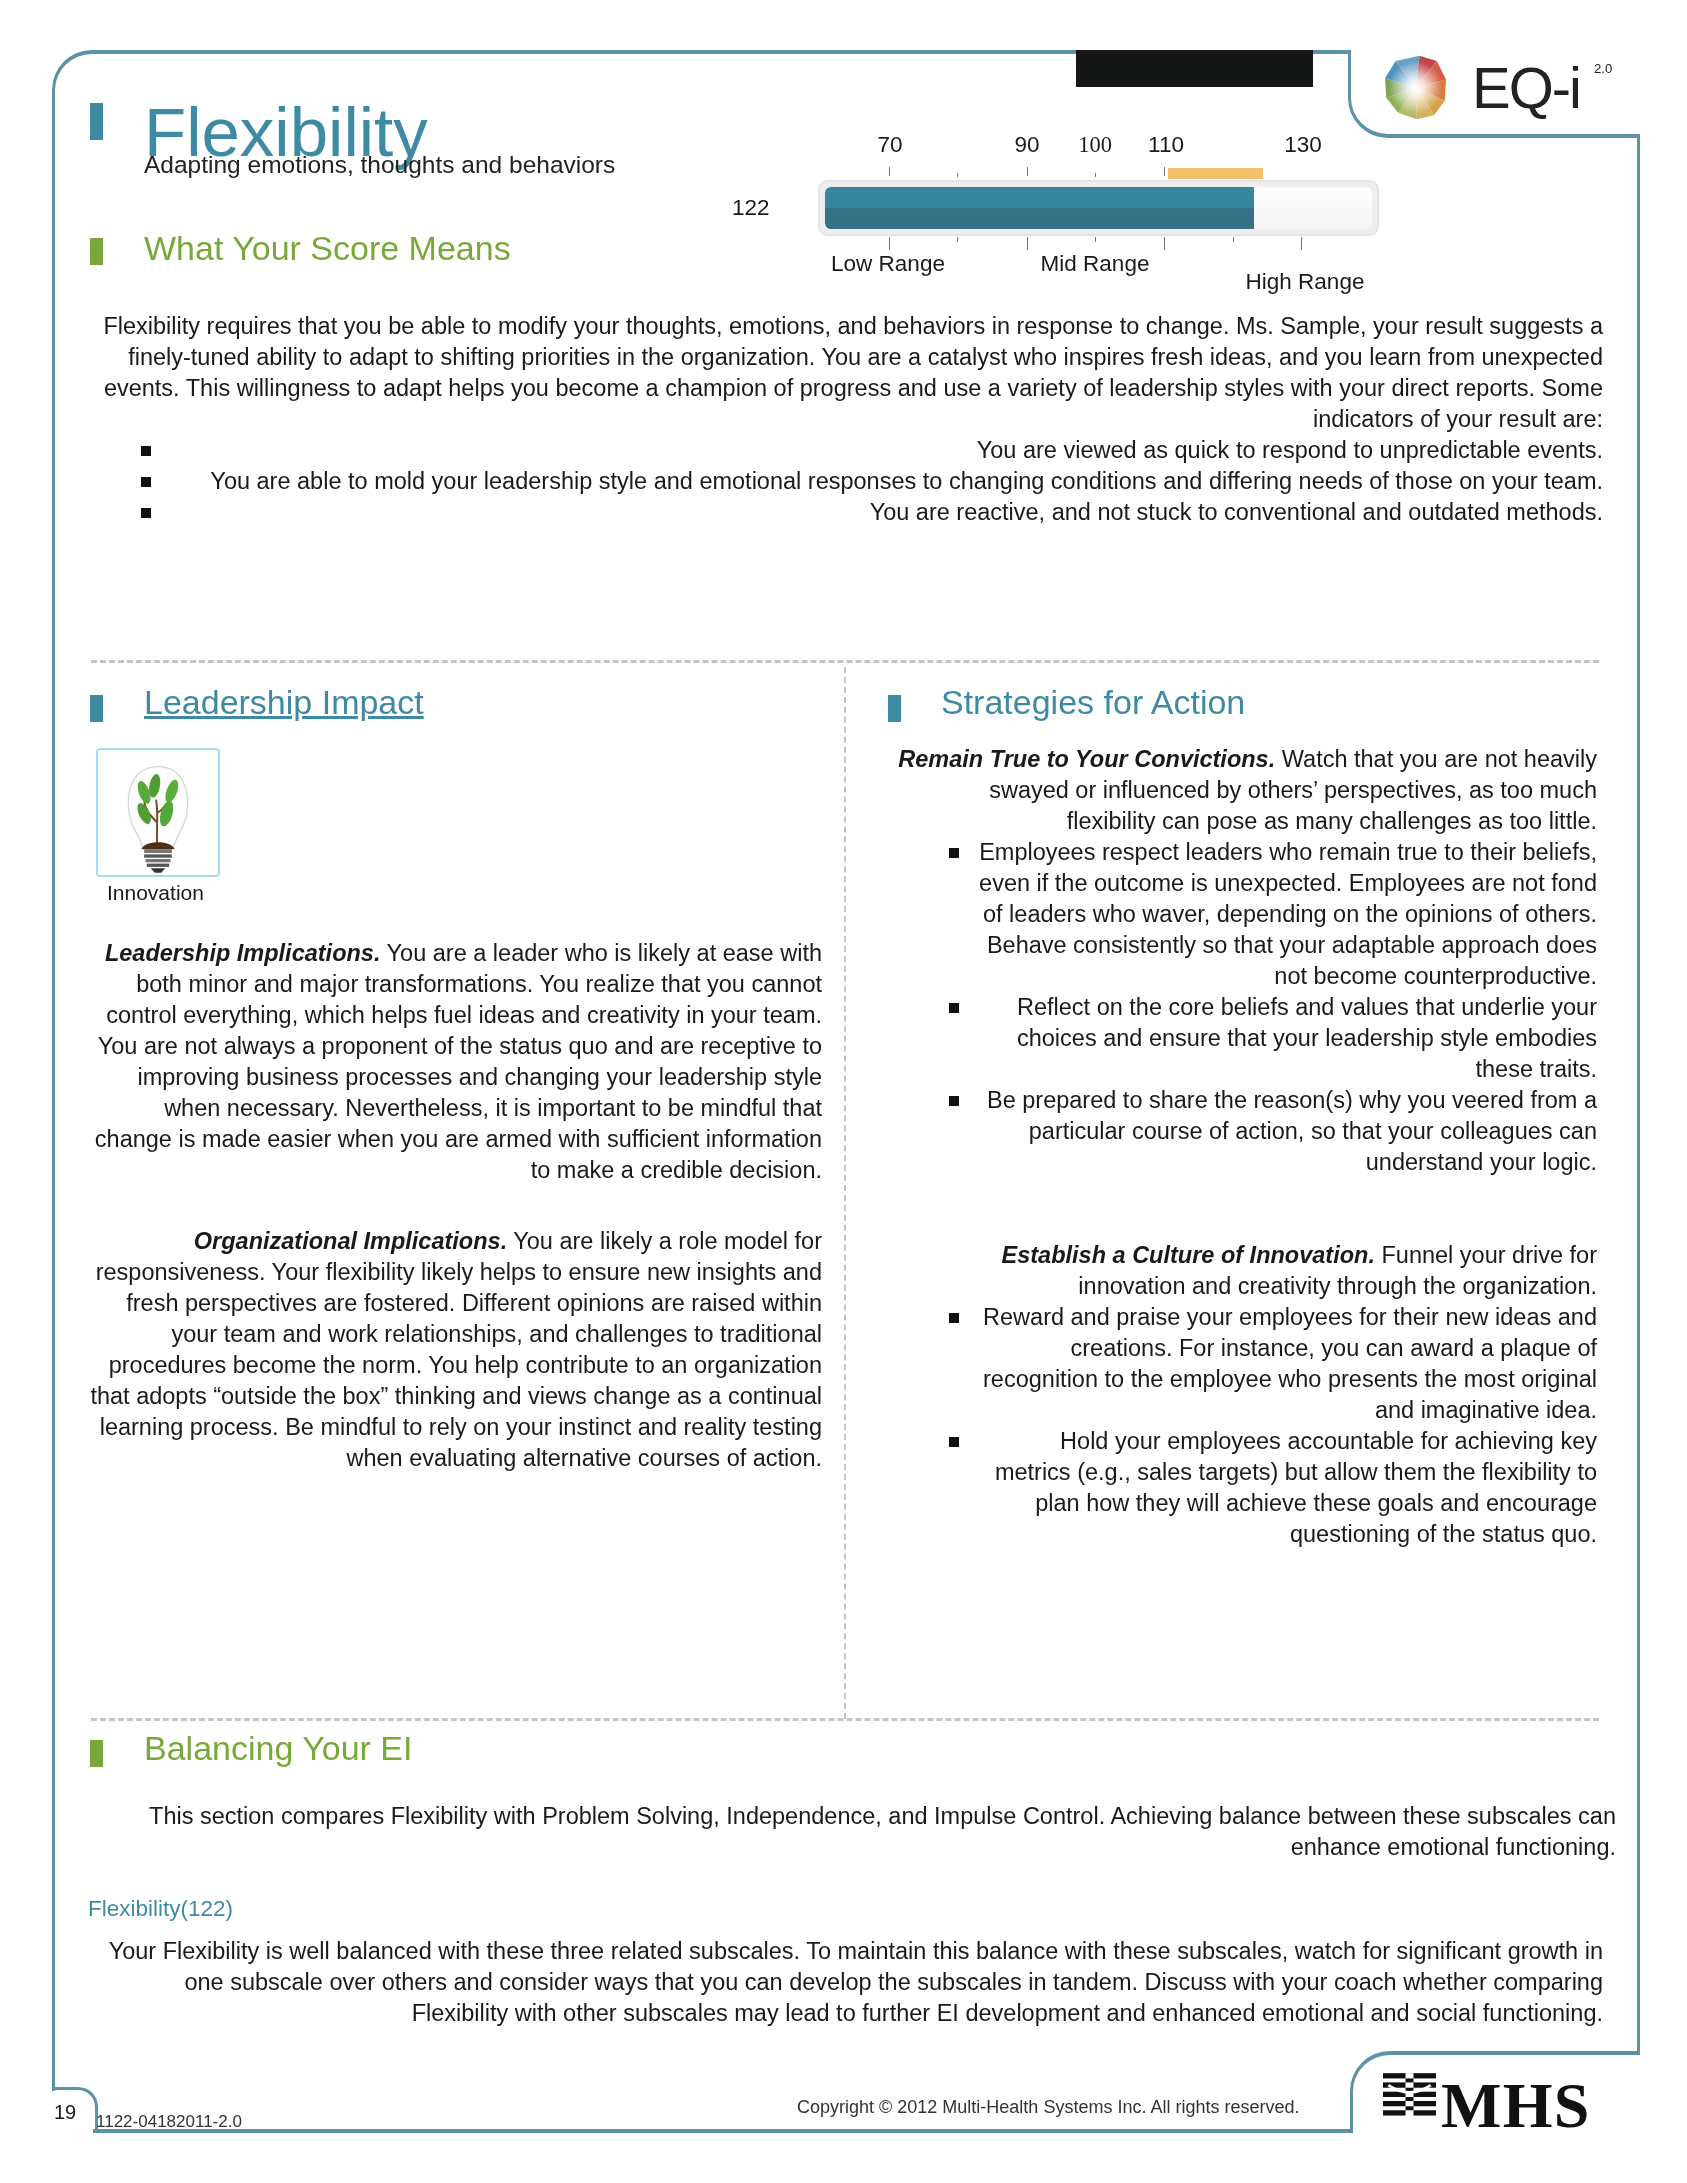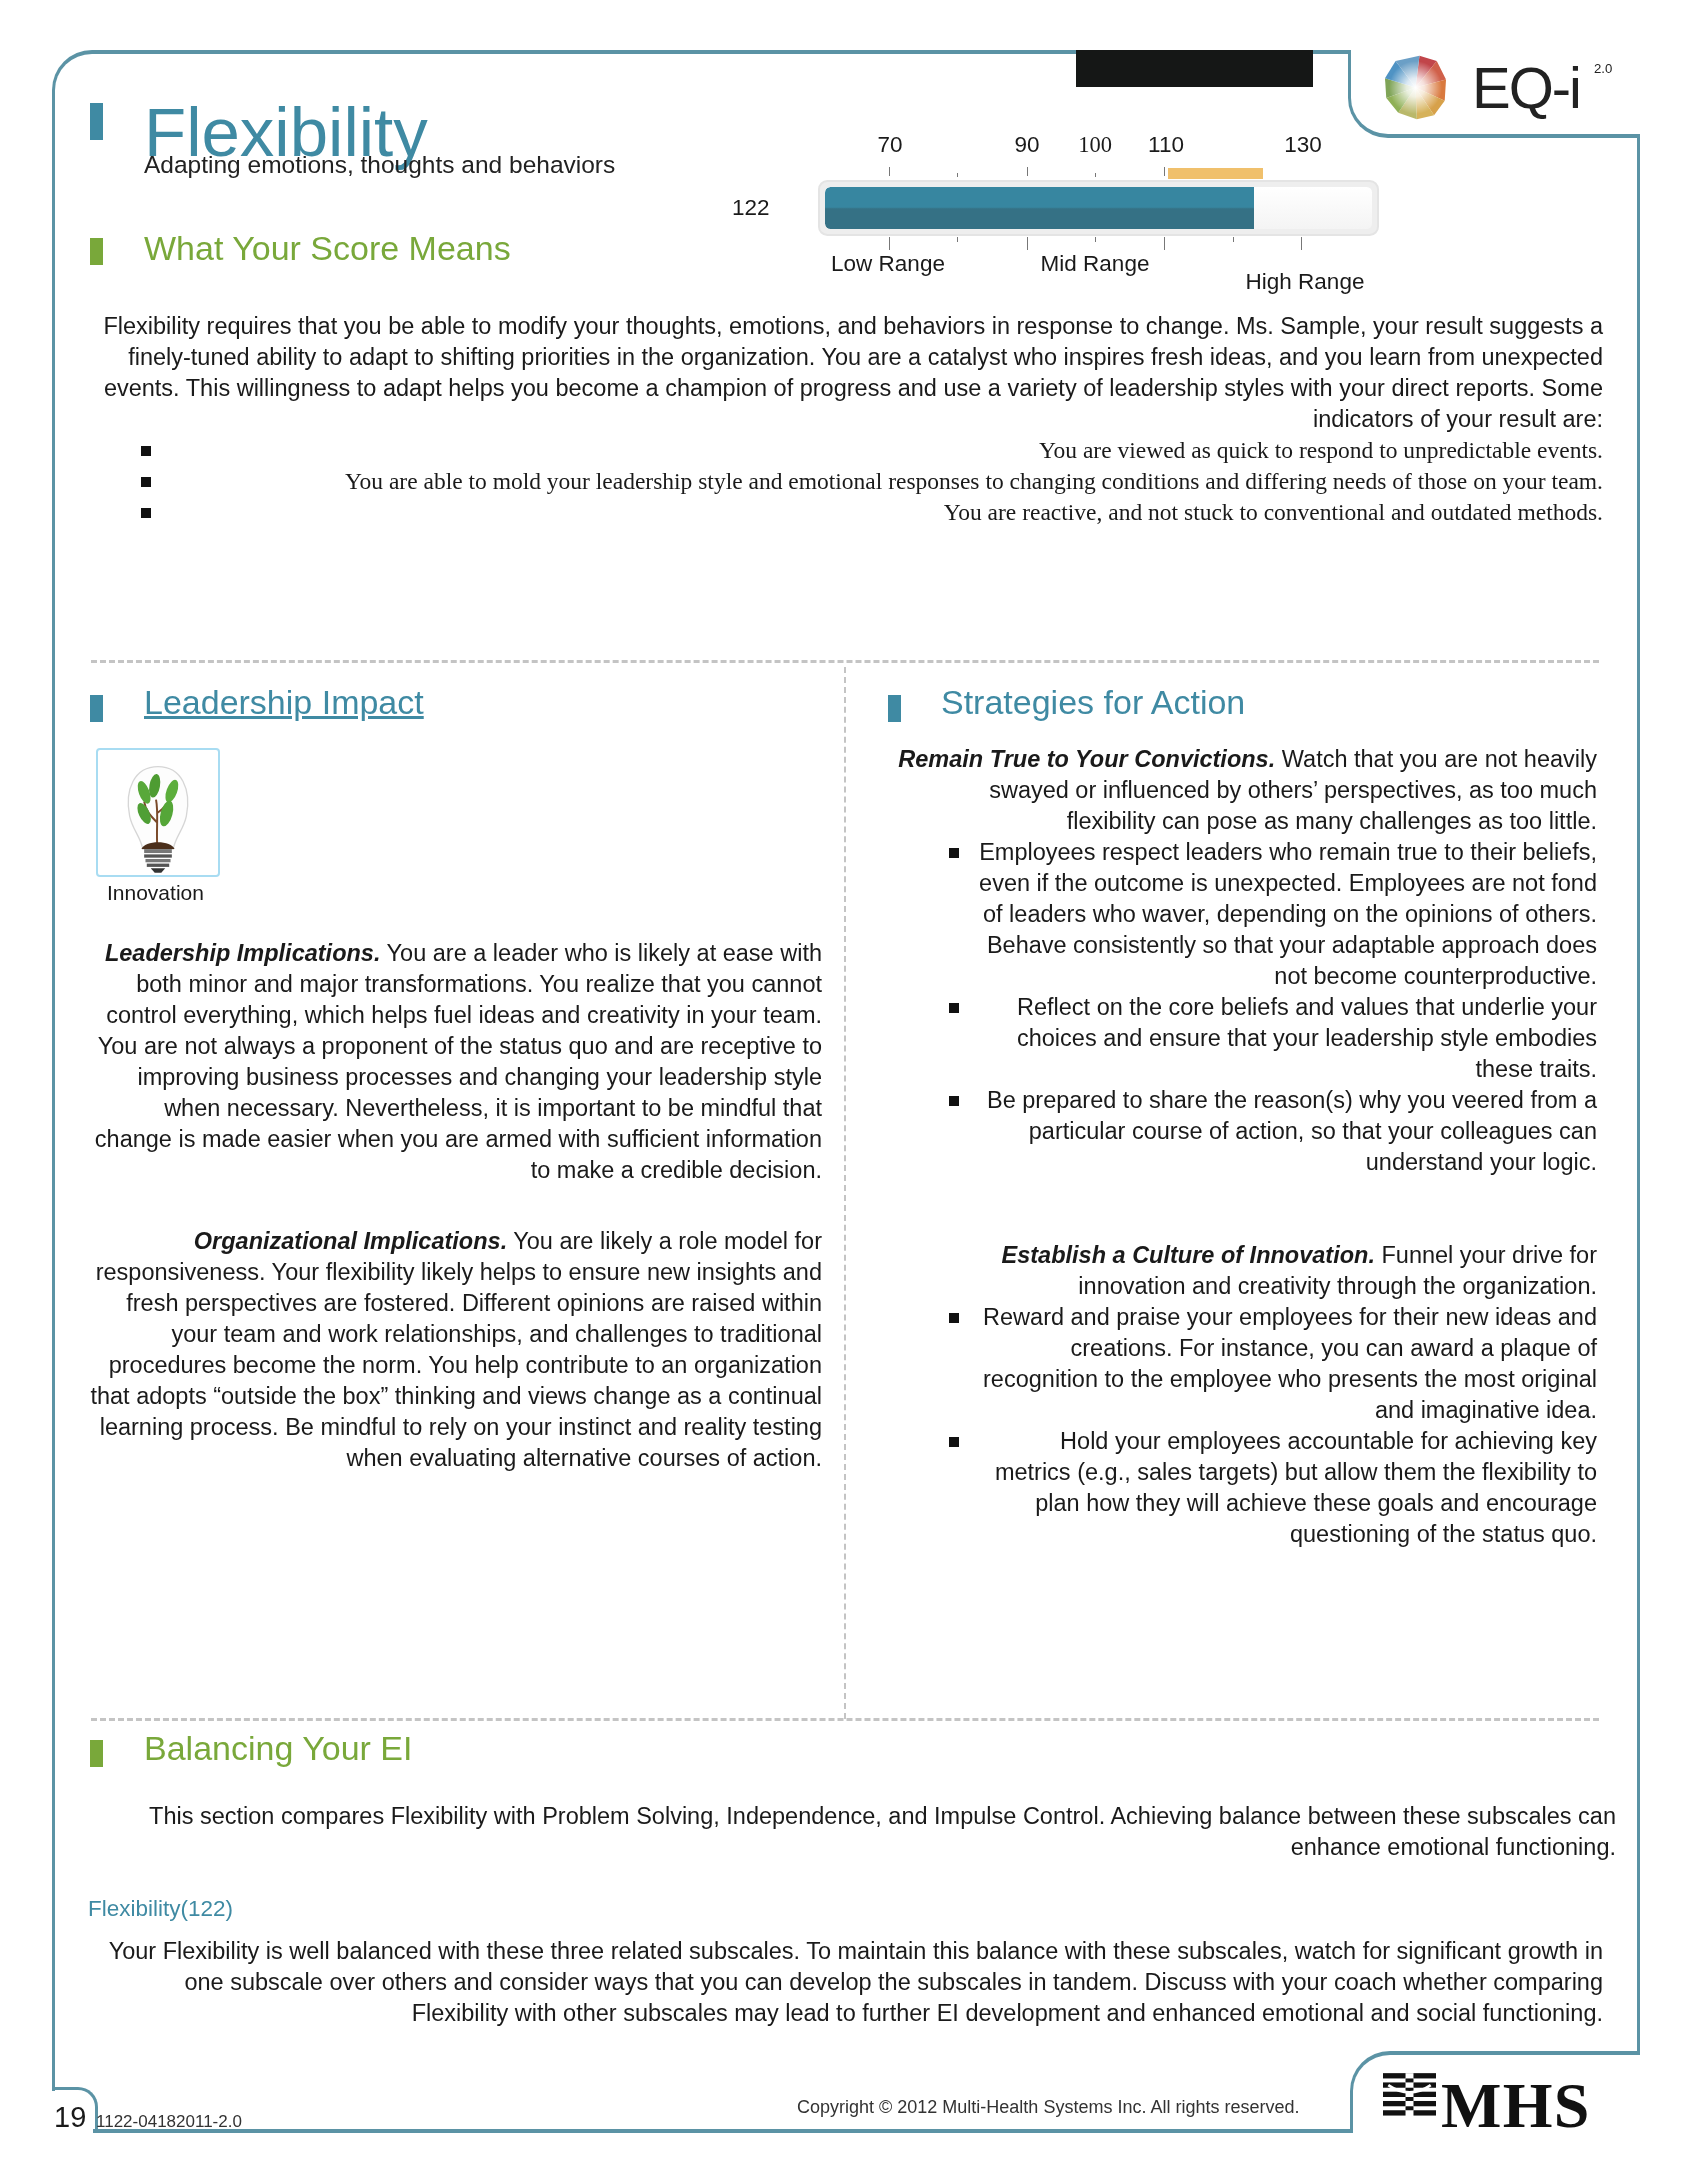--- a/index.html
+++ b/index.html
@@ -41,21 +41,21 @@
   ul.sq { list-style:none; margin:0; padding:0; }
   ul.sq li { position:relative; padding-left:0; }
   ul.sq li .bullet { position:absolute; width:10px; height:10px; background:#111; top:10.6px; }
 
   .dash-h { position:absolute; height:0; border-top:3.3px dashed #c4c4c4; }
   .dash-v { position:absolute; width:0; border-left:2.6px dashed #c4c4c4; }
 
   .icon-box { position:absolute; left:96px; top:748px; width:124px; height:129px; border:2px solid #a8dcf2; border-radius:4px; box-sizing:border-box; background:#fff; }
   .icon-caption { position:absolute; left:107px; top:881px; font-size:21px; color:#1a1a1a; }
 
-  .footer-page { position:absolute; left:54px; top:2101px; font-size:29px; }
+  .footer-page { position:absolute; left:54px; top:2101px; font-size:20px; }
   .footer-code { position:absolute; left:96px; top:2112px; font-size:17px; color:#333; }
   .footer-copy { position:absolute; left:797px; top:2097px; font-size:18px; color:#333; }
 
   .eqi-text { position:absolute; left:1472px; top:54px; font-size:58px; color:#222; font-weight:normal; letter-spacing:-2px; }
   .eqi-ver { position:absolute; left:1594px; top:61px; font-size:13.2px; color:#222; }
   .mhs-text { position:absolute; left:1441px; top:2069px; font-family:"Liberation Serif", serif; font-weight:bold; font-size:64px; color:#111; letter-spacing:1.3px; }
 </style>
 </head>
 <body>
 
@@ -128,21 +128,21 @@
 
 <div class="scale-label" style="left:888px;top:251px;">Low Range</div>
 <div class="scale-label" style="left:1095px;top:251px;">Mid Range</div>
 <div class="scale-label" style="left:1305px;top:247px;margin-top:22px;">High Range</div>
 
 <div class="sec-marker" style="left:90px;top:238px;height:26.5px;background:#79a83a;"></div>
 <div class="sec-title h-green" style="left:144px;top:229px;">What Your Score Means</div>
 
 <div class="para" style="left:88px;top:311px;width:1515px;">
   <div>Flexibility requires that you be able to modify your thoughts, emotions, and behaviors in response to change. Ms. Sample, your result suggests a finely-tuned ability to adapt to shifting priorities in the organization. You are a catalyst who inspires fresh ideas, and you learn from unexpected events. This willingness to adapt helps you become a champion of progress and use a variety of leadership styles with your direct reports. Some indicators of your result are:</div>
-  <ul class="sq" style="padding-left:83px;font-family:Liberation Serif, serif;">
+  <ul class="sq" style="padding-left:83px;">
     <li><span class="bullet" style="left:-30px;"></span><span>You are viewed as quick to respond to unpredictable events.</span></li>
     <li><span class="bullet" style="left:-30px;"></span><span>You are able to mold your leadership style and emotional responses to changing conditions and differing needs of those on your team.</span></li>
     <li><span class="bullet" style="left:-30px;"></span><span>You are reactive, and not stuck to conventional and outdated methods.</span></li>
   </ul>
 </div>
 
 <div class="dash-h" style="left:91px;top:660px;width:1508px;"></div>
 <div class="dash-v" style="left:844px;top:667px;height:1052px;"></div>
 <div class="dash-h" style="left:91px;top:1718px;width:1508px;"></div>
 

